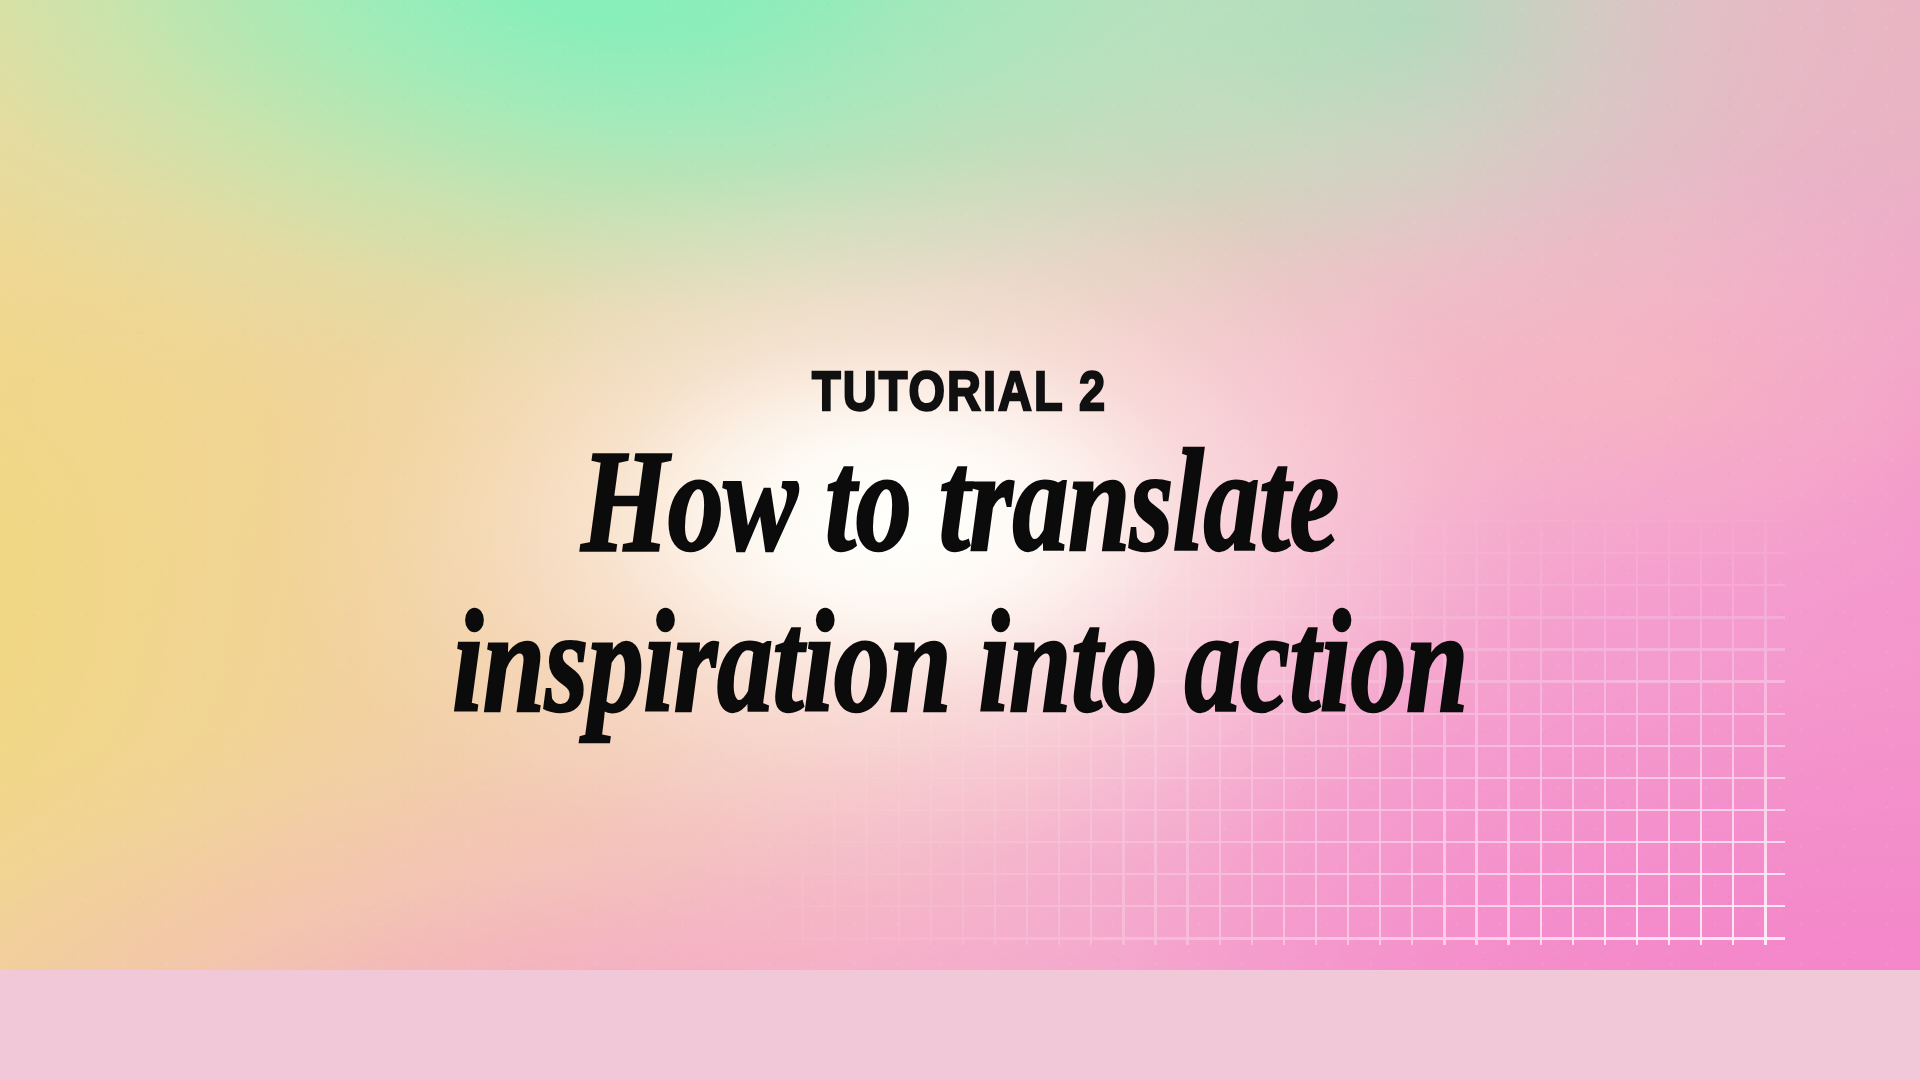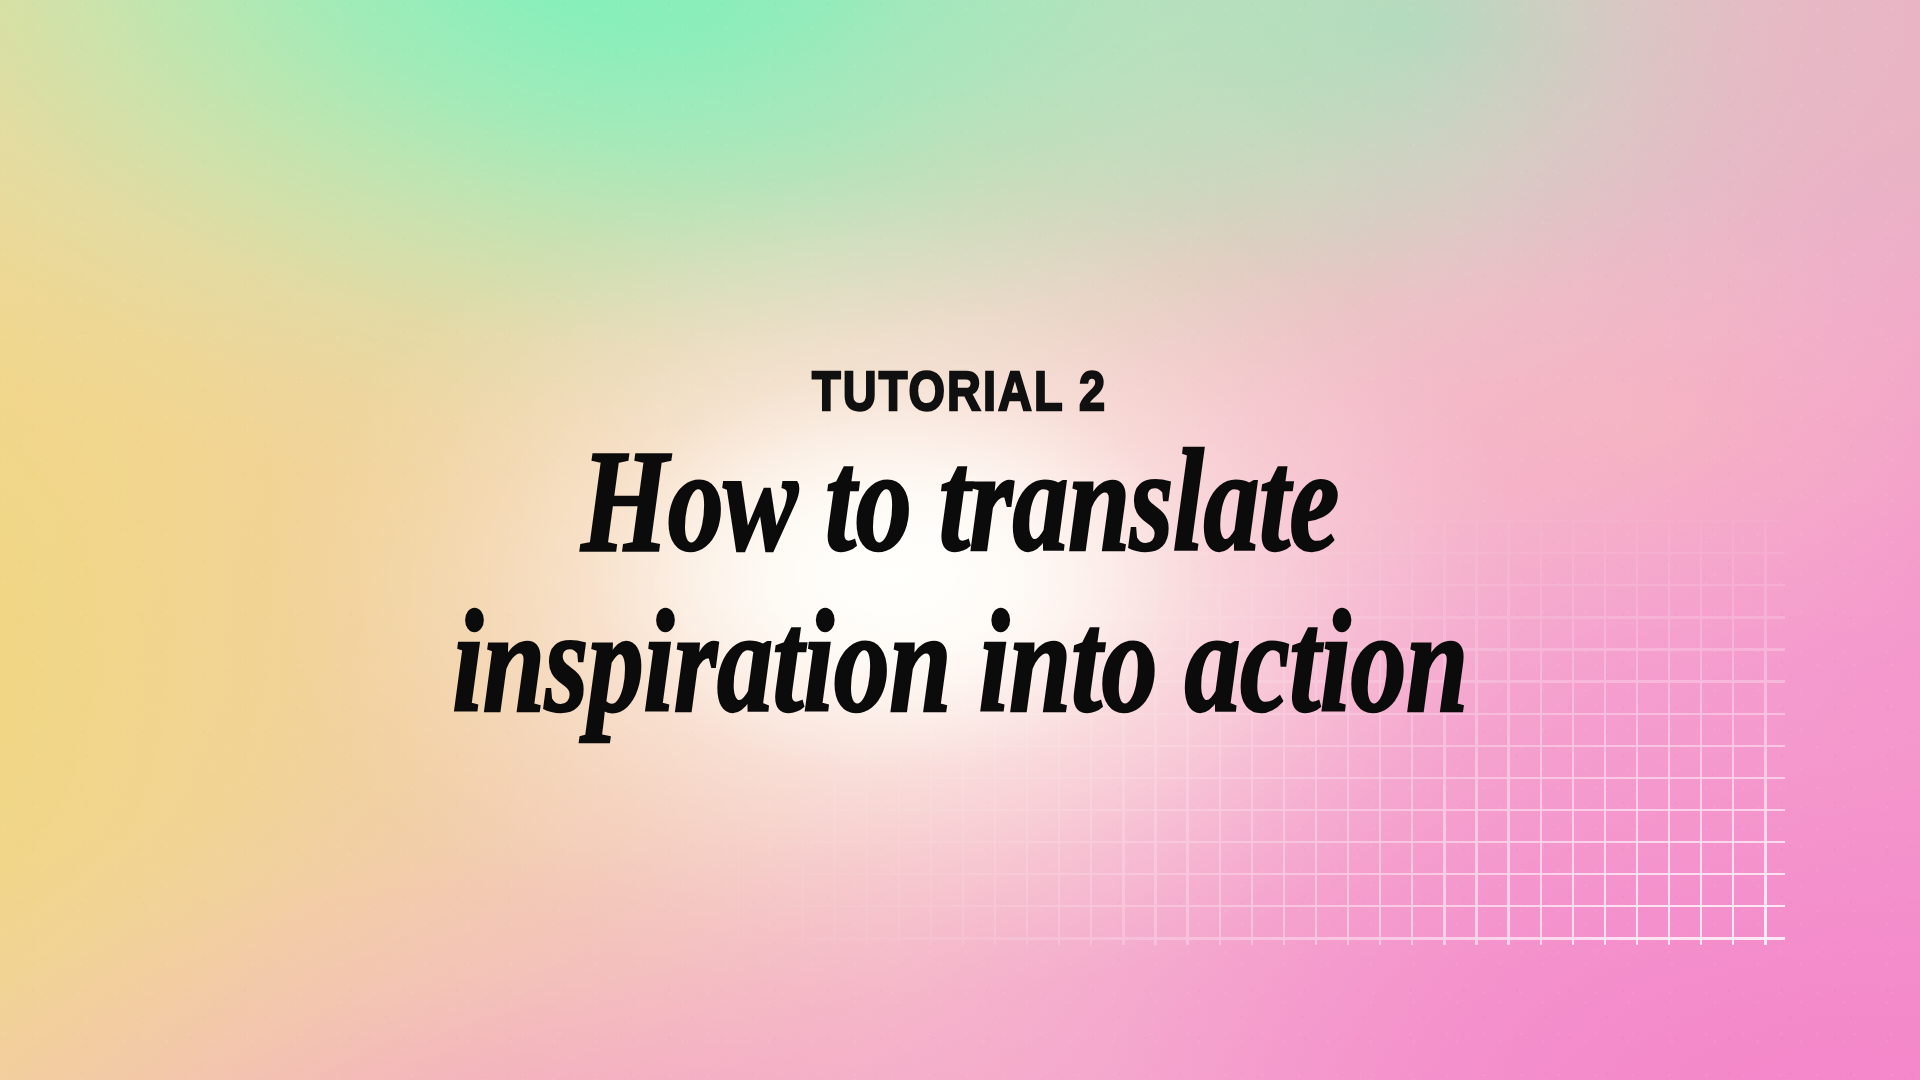--- a/index.html
+++ b/index.html
@@ -7,21 +7,21 @@
   html,body{ width:1920px; height:1080px; overflow:hidden; }
   body{
     font-family:"Liberation Sans", sans-serif;
     background:#F0C8D8;
   }
 
   
   #stage{
     position:relative;
     width:1920px;
-    height:1080px;
+    height:970px;
     overflow:hidden;
     background:#0ea5e9;
     isolation:isolate;
   }
 
   
   .bg-layer{
     position:absolute;
     inset:0;
     pointer-events:none;

